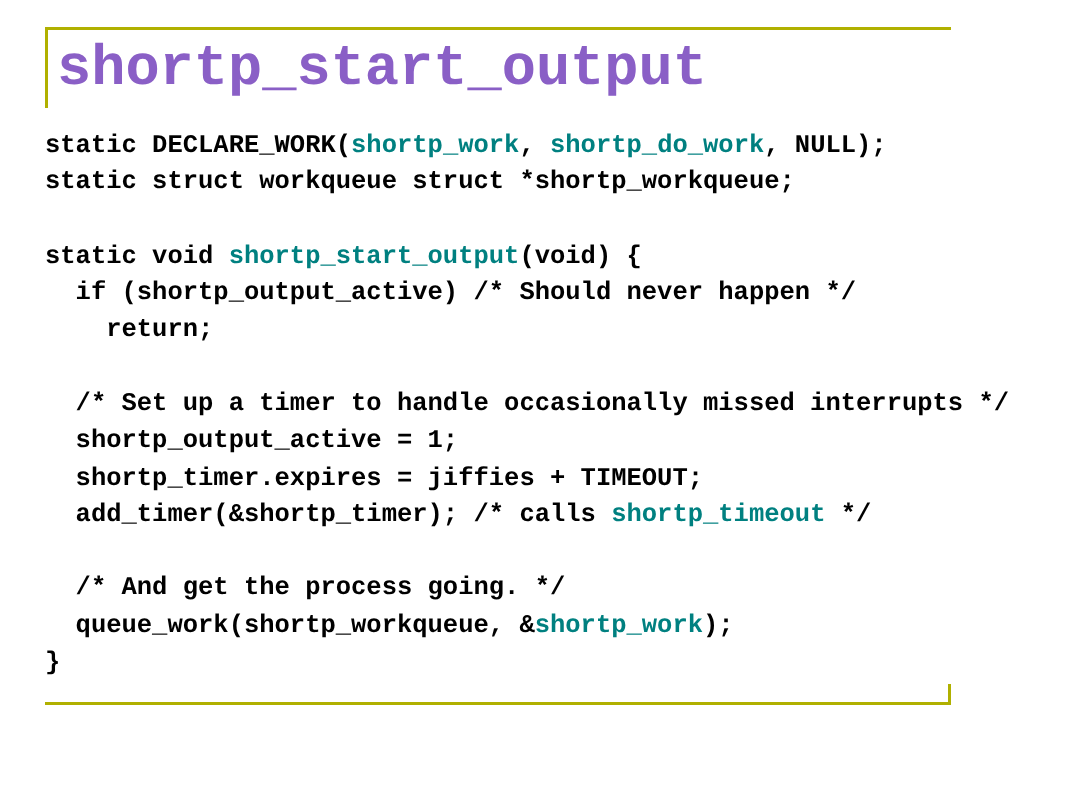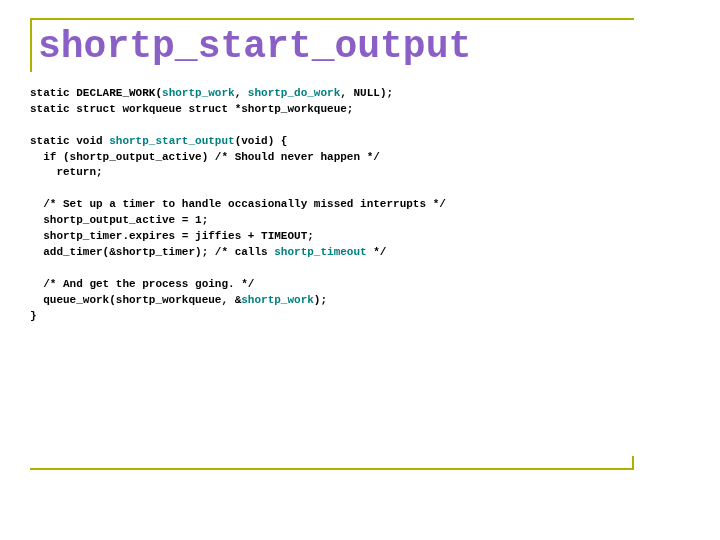--- a/index.html
+++ b/index.html
@@ -28,21 +28,21 @@
     font-family: "Courier New", Courier, monospace;
     font-weight: bold;
     font-size: 38px;
     color: #8a5fc6;
     line-height: 1.1;
     padding-bottom: 4px;
   }
   .code {
     font-family: "Courier New", Courier, monospace;
     font-weight: bold;
-    font-size: 11px;
+    font-size: 17px;
     line-height: 1.45;
     white-space: pre;
     color: #000;
   }
   .hl {
     color: #008080;
   }
   .bottom-rule {
     position: absolute;
     left: 30px;

